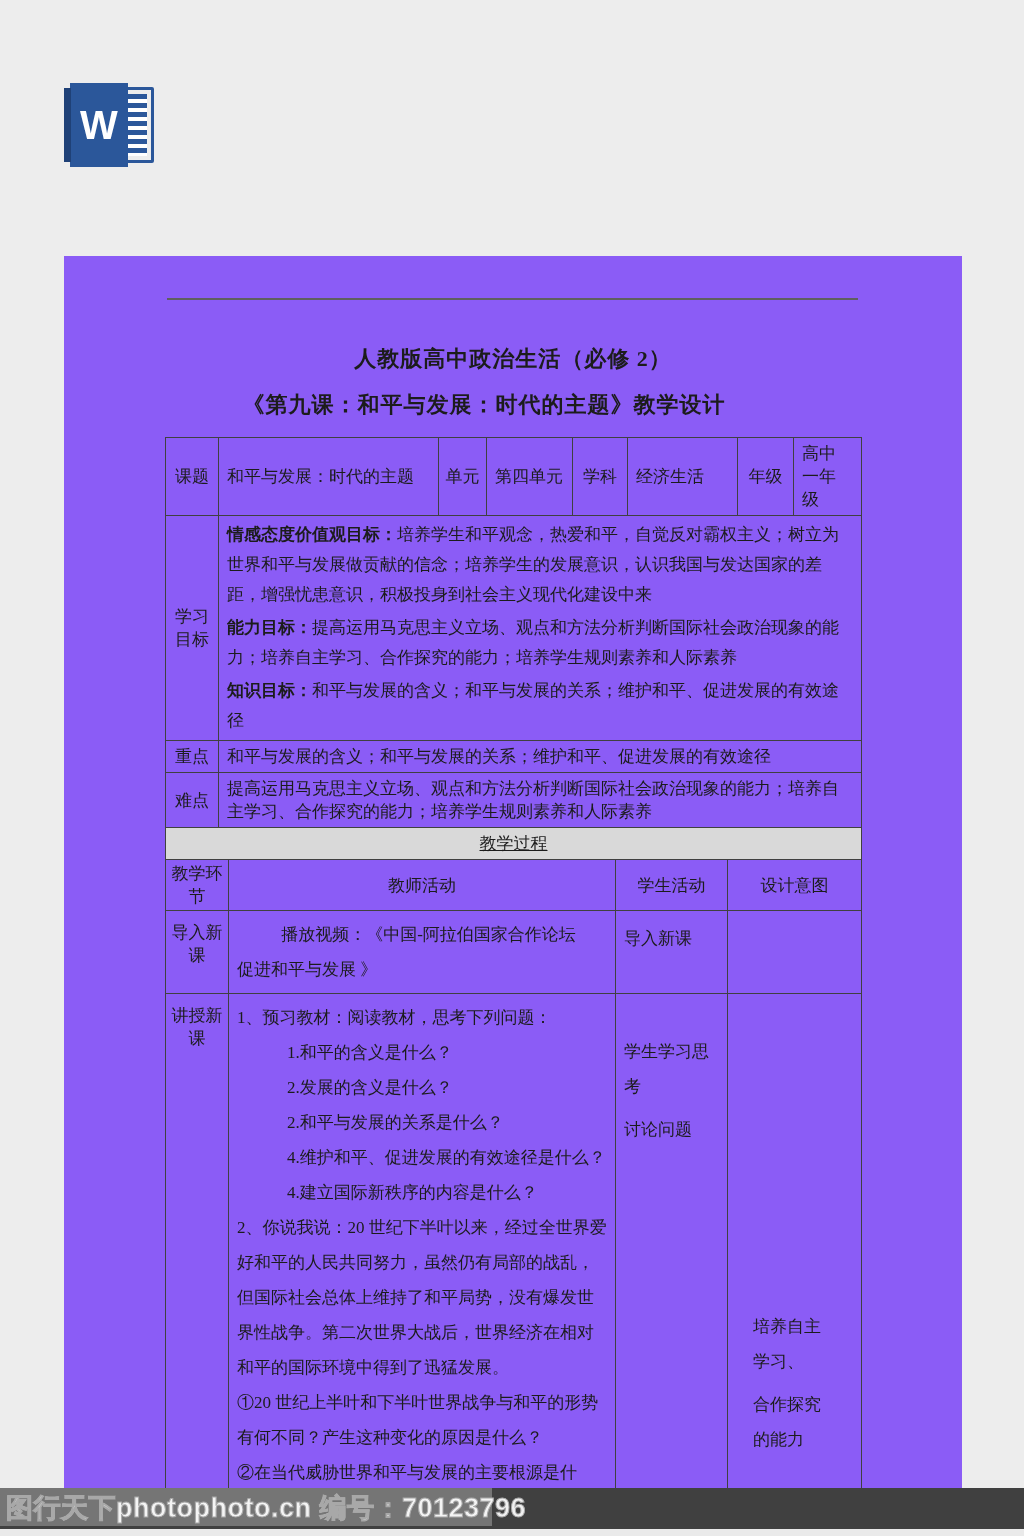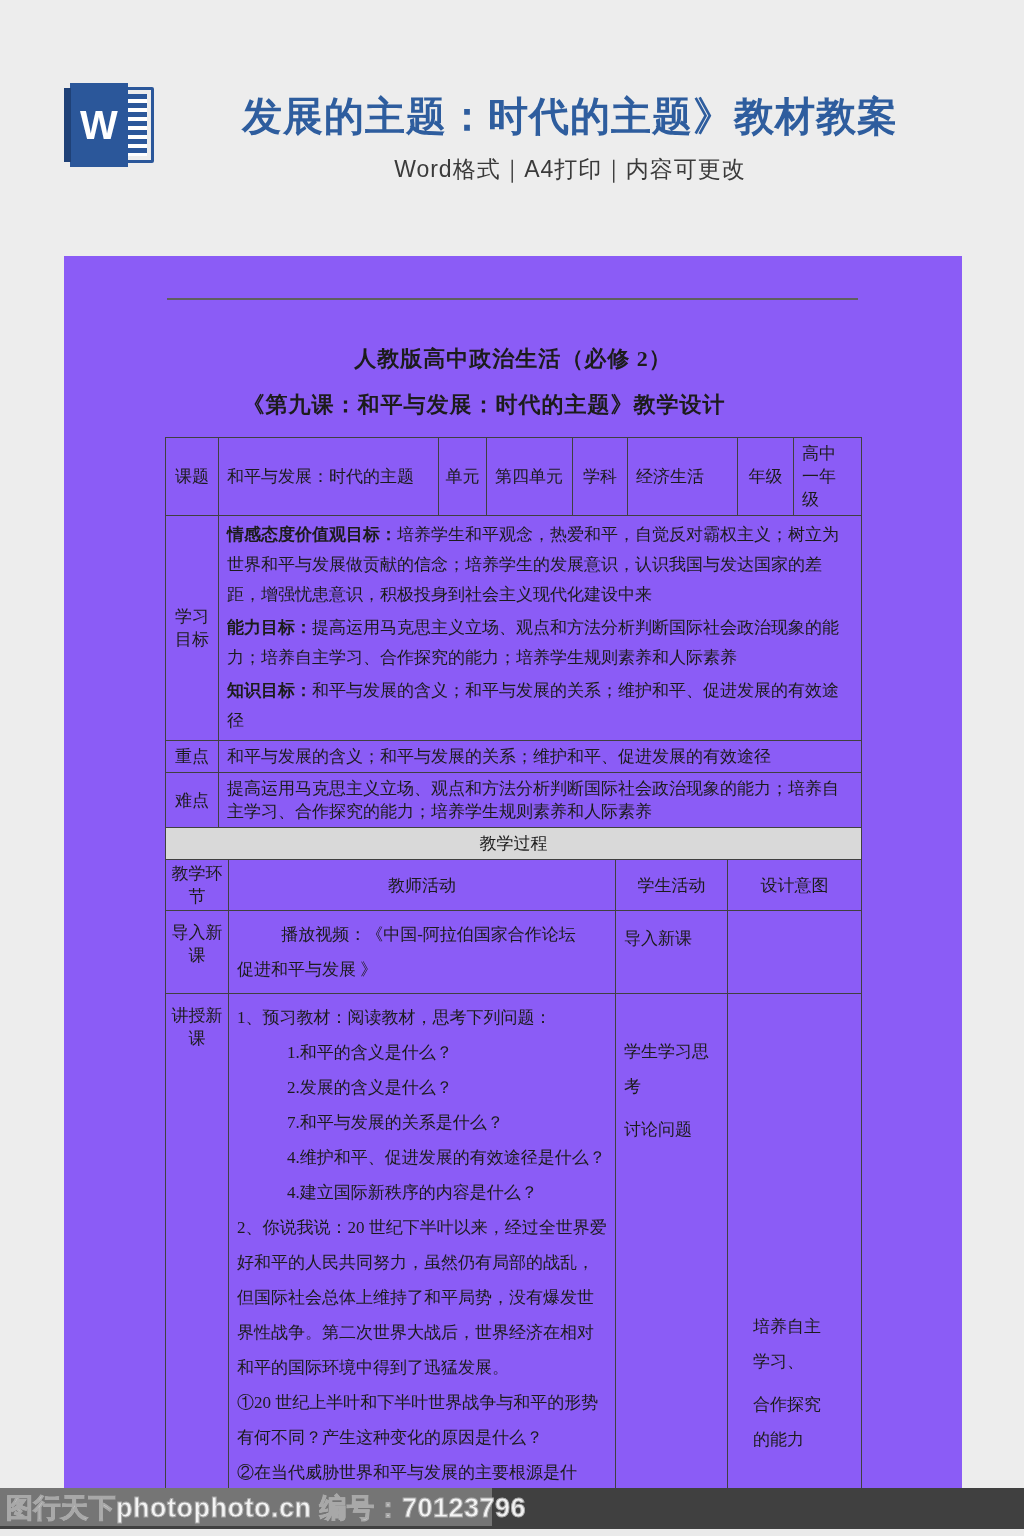--- a/index.html
+++ b/index.html
@@ -61,21 +61,21 @@
   .lblcell { text-align:center; padding:2px; }
   .valcell { padding:4px 6px 4px 8px; line-height:23px; }
   tr.r-info { height:55px; }
   tr.r-goal { height:183px; }
   tr.r-key  { height:26px; }
   tr.r-diff { height:51px; }
   .goalcell p { margin:0 0 3px; line-height:30px; }
   .goalcell p:last-child { margin-bottom:0; }
 
   tr.r-process { height:32px; }
-  .process-cell { background:#d9d9d9; text-align:center; padding:2px; }
+  .process-cell { background:#d9d9d9; text-align:center; padding:2px;text-decoration:underline; }
   tr.r-cols { height:36px; }
   .colhead { text-align:center; padding:2px; }
 
   tr.r-stage td { vertical-align:top; }
   .stagecell { text-align:center; padding-top:10px; }
   .teachcell { padding:6px 8px; line-height:35px; }
   .teachcell .indent1 { padding-left:50px; }
   .teachcell p { margin:0; }
   .intro-text { text-indent:2.6em; }
   .studcell { padding:10px 8px 0; line-height:35px; }
@@ -101,24 +101,20 @@
 </head>
 <body>
 
 <div class="site-header">
   <div class="word-icon">
     <div class="doc-sheet"></div>
     <div class="w-block">
       <span class="w-letter">W</span>
     </div>
     <div class="w-fold"></div>
-  </div>
-  <div class="header-text">
-    <div class="header-title">发展的主题：时代的主题》教材教案</div>
-    <div class="header-subtitle">Word格式｜A4打印｜内容可更改</div>
   </div>
 </div>
 
 <div class="doc-page">
   <div class="doc-rule"></div>
   <div class="doc-h1">人教版高中政治生活（必修 2）</div>
   <div class="doc-h2">《第九课：和平与发展：时代的主题》教学设计</div>
 
   <div class="tbl-wrap">
 
@@ -189,21 +185,21 @@
           <p>导入新课</p>
         </td>
         <td></td>
       </tr>
       <tr class="r-stage r-teach">
         <td class="stagecell">讲授新课</td>
         <td class="teachcell">
           <p>1、预习教材：阅读教材，思考下列问题：</p>
           <p class="indent1">1.和平的含义是什么？</p>
           <p class="indent1">2.发展的含义是什么？</p>
-          <p class="indent1">7.和平与发展的关系是什么？</p>
+          <p class="indent1">2.和平与发展的关系是什么？</p>
           <p class="indent1">4.维护和平、促进发展的有效途径是什么？</p>
           <p class="indent1">4.建立国际新秩序的内容是什么？</p>
           <p>2、你说我说：20 世纪下半叶以来，经过全世界爱好和平的人民共同努力，虽然仍有局部的战乱，但国际社会总体上维持了和平局势，没有爆发世界性战争。第二次世界大战后，世界经济在相对和平的国际环境中得到了迅猛发展。</p>
           <p>①20 世纪上半叶和下半叶世界战争与和平的形势有何不同？产生这种变化的原因是什么？</p>
           <p>②在当代威胁世界和平与发展的主要根源是什么？</p>
           <p>3、教师小结：和平与发展是当今时代的主题。邓</p>
         </td>
         <td class="studcell" style="padding-top:40px">
           <p>学生学习思考</p>
           <p>讨论问题</p>

